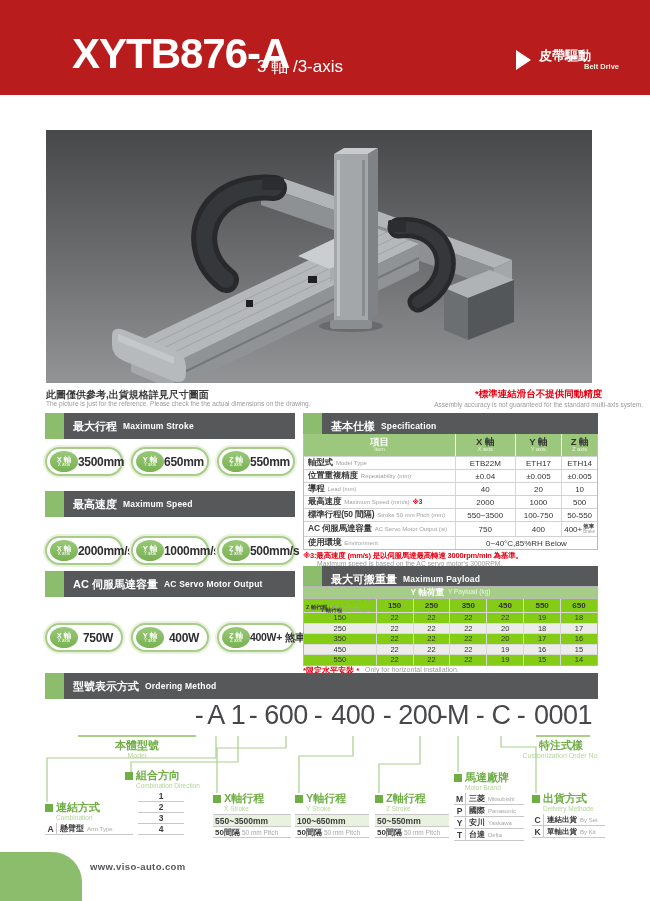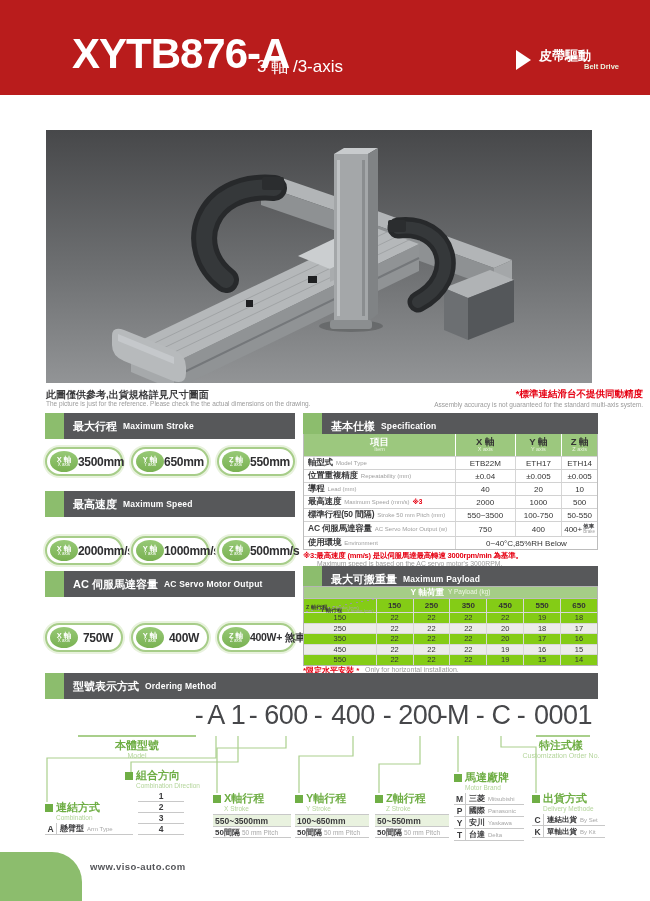--- a/index.html
+++ b/index.html
@@ -13,21 +13,21 @@
   .hdr-title{left:72px;top:30px;font-size:42px;font-weight:bold;color:#fff;letter-spacing:-1px;}
   .hdr-sub{left:257px;top:55px;font-size:17px;color:#fff;}
   .drive{left:516px;top:49px;display:flex;align-items:center;gap:8px;}
   .tri{width:0;height:0;border-left:15px solid #fff;border-top:10px solid transparent;border-bottom:10px solid transparent;}
   .drive-cn{font-size:13px;font-weight:bold;color:#fff;line-height:1.1;}
   .drive-en{font-size:7.5px;font-weight:bold;color:#eaf3e0;line-height:1.1;padding-left:45px;}
 
   
   .cap-cn{left:46px;top:388px;font-size:10px;font-weight:bold;color:#3b3b3d;}
   .cap-en{left:46px;top:400px;font-size:6.5px;color:#9a9a9a;}
-  .warn{right:7px;top:388px;text-align:right;}
+  .warn{right:7px;top:388px;text-align:center;}
   .warn-cn{font-size:9.5px;font-weight:bold;color:#e60012;}
   .warn-en{font-size:6.5px;color:#9a9a9a;}
 
   
   .bar{display:flex;height:26px;}
   .bar .sq{width:19px;background:#8cbd6d;flex:none;}
   .bar .bk{flex:1;background:#57585a;display:flex;align-items:center;gap:6px;padding-left:9px;color:#fff;}
   .bar .cn{font-size:11px;font-weight:bold;white-space:nowrap;}
   .bar .en{font-size:8.5px;font-weight:bold;letter-spacing:.2px;white-space:nowrap;}
 

